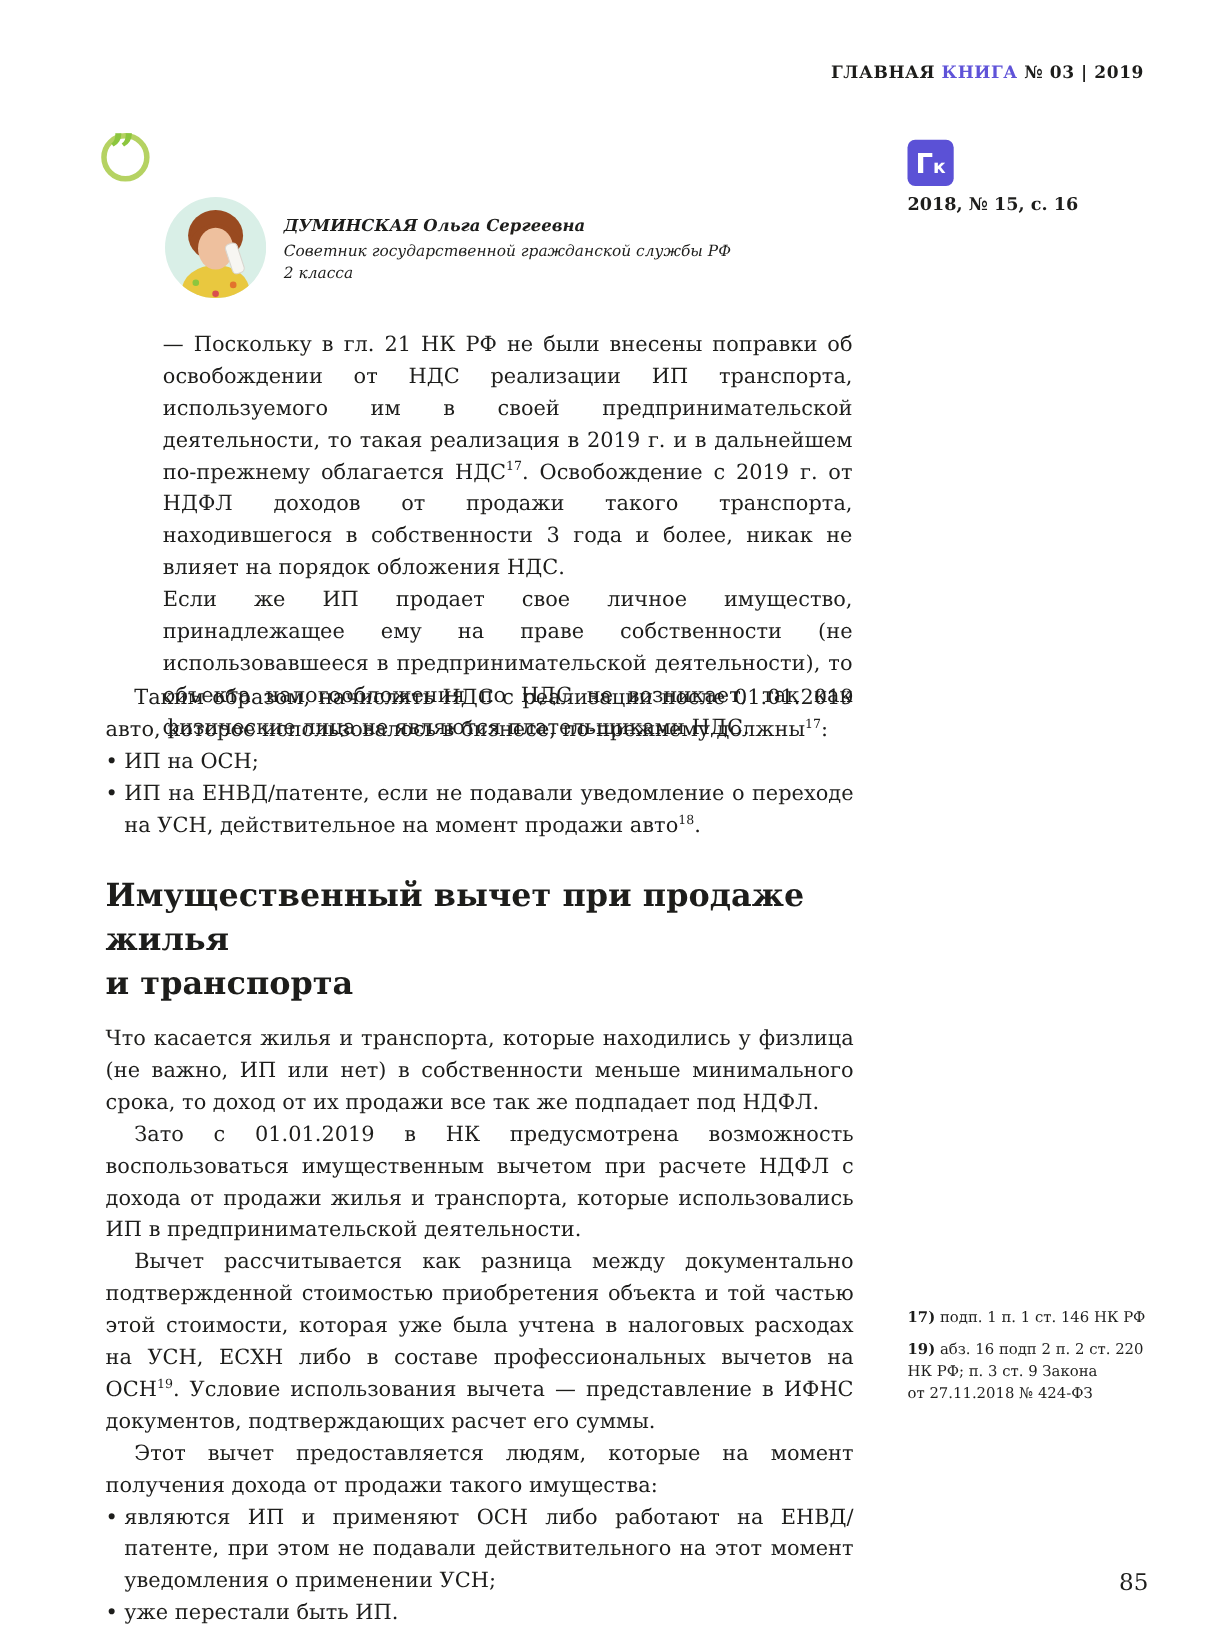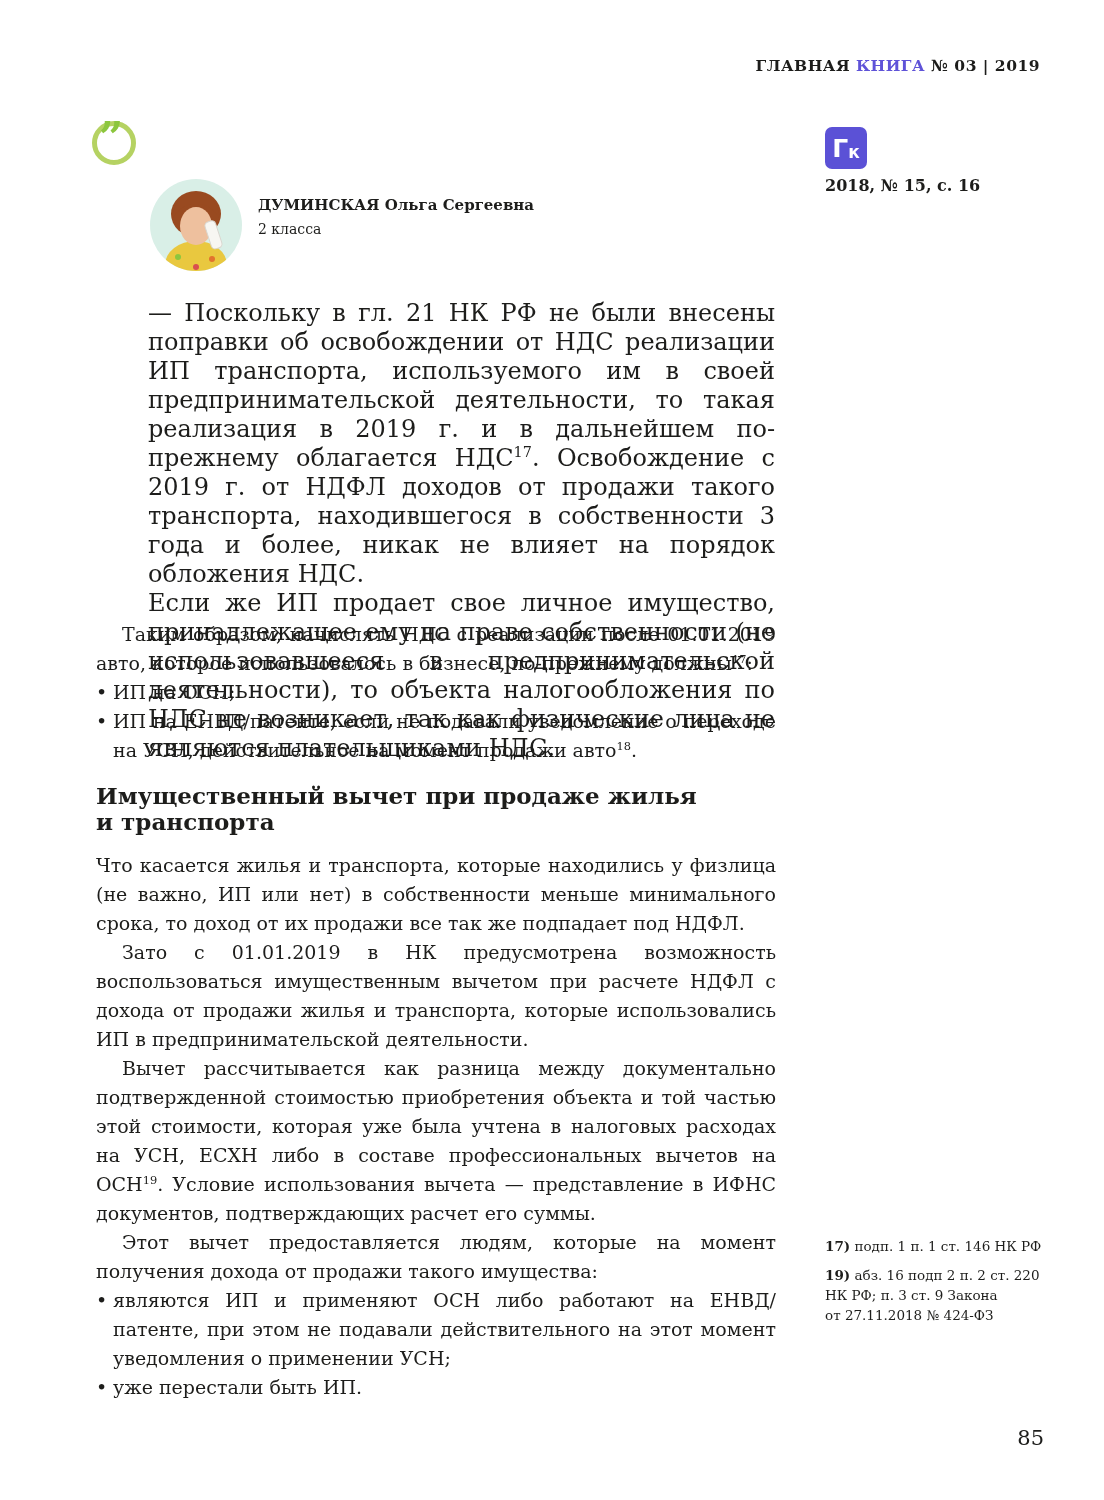--- a/index.html
+++ b/index.html
@@ -12,50 +12,50 @@
   .journal-header { position:absolute; top:56px; right:64px; font-size:15.5px; font-weight:bold; letter-spacing:0.5px; white-space:nowrap; }
   .journal-accent { color:#5f53d8; }
 
   
   .quote-badge { position:absolute; left:92px; top:121px; width:34px; height:34px; border:5px solid #b5d262; border-radius:50%; background:#fff; }
   .quote-badge .qmark { position:absolute; left:2px; top:-9px; font-size:42px; font-weight:bold; color:#8cc63e; font-family:"DejaVu Serif",serif; line-height:1; }
 
   .article-title { position:absolute; left:148px; top:127px; width:680px; font-size:21px; font-weight:bold; line-height:1.25; }
 
   
-  .author { position:absolute; left:150px; top:179px; width:560px; height:100px; }
+  .author { position:absolute; left:150px; top:179px; width:560px; height:100px;font-style:italic; }
   .avatar { position:absolute; left:0; top:0; width:92px; height:92px; }
   .author-meta { position:absolute; left:108px; top:17px; width:440px; }
   .author-name { font-size:15px; font-weight:bold; margin-bottom:5px; }
   .author-line { font-size:14px; line-height:20px; }
 
   
   .sidebar-top { position:absolute; left:825px; top:127px; width:232px; }
   .gk-logo { width:42px; height:42px; background:#5b51d6; border-radius:7px; color:#fff; display:flex; align-items:flex-end; justify-content:center; font-family:"DejaVu Sans","Liberation Sans",sans-serif; font-weight:bold; line-height:1; padding-bottom:8px; box-sizing:border-box; }
   .gk-logo .g { font-size:25px; }
   .gk-logo .k { font-size:17px; }
   .sidebar-note { margin-top:9px; font-size:15px; line-height:21.5px; white-space:pre-line; }
   .sidebar-ref { margin-top:7px; font-size:16px; font-weight:bold; }
 
   
-  .quote-block { position:absolute; left:148px; top:299px; width:627px; font-size:24px; line-height:29px; text-align:justify; }
+  .quote-block { position:absolute; left:148px; top:299px; width:627px; font-size:19px; line-height:29px; text-align:justify; }
   .quote-block .qp + .qp { margin-top:27px; }
 
   
   .main-col { position:absolute; left:96px; top:620px; width:680px; font-size:19px; line-height:29px; text-align:justify; }
   .indent { text-indent:26px; }
   .bullet-item { display:flex; }
   .bullet-glyph { width:17px; flex:none; }
   .bullet-text { flex:1; text-align:justify; }
-  .section-heading { margin-top:18px; margin-bottom:16px; font-size:23px; line-height:26px; font-weight:bold; text-align:left; white-space:pre-line; }
+  .section-heading { margin-top:29px; margin-bottom:16px; font-size:29px; line-height:40px; font-weight:bold; text-align:left; white-space:pre-line; }
 
   sup { font-size:0.6em; line-height:0; vertical-align:super; }
 
   
-  .footnotes { position:absolute; left:825px; top:1236px; width:238px; font-size:13.5px; line-height:20px; }
+  .footnotes { position:absolute; left:825px; top:1188px; width:238px; font-size:13.5px; line-height:20px; }
   .footnote { margin-bottom:9px; }
   .fn-num { font-weight:bold; }
   .fn-lines { white-space:pre-line; }
 
   .page-number { position:absolute; top:1426px; right:60px; font-size:21px; }
 </style>
 </head>
 <body>
 
 <div class="page">
@@ -88,20 +88,21 @@
         <ellipse cx="46" cy="35" rx="25" ry="23" fill="#994a20"></ellipse>
         <ellipse cx="46" cy="47" rx="16" ry="19" fill="#eec09e"></ellipse>
         <path d="M22,40 Q25,15 46,14 Q67,15 70,40 Q60,24 46,25 Q32,24 22,40 Z" fill="#994a20"></path>
         <g transform="rotate(-18 63 56)">
           <rect x="58" y="42" width="11" height="28" rx="4" fill="#f7f6f2" stroke="#d9d6cf" stroke-width="1"></rect>
         </g>
       </g>
     </svg>
     <div class="author-meta">
       <div class="author-name">ДУМИНСКАЯ Ольга Сергеевна</div>
+      <div class="author-line">Советник государственной гражданской службы РФ</div>
       <div class="author-line">2 класса</div>
     </div>
   </div>
 
   <div class="sidebar-top">
     <div class="gk-logo">
       <span class="g">Г</span>
         <span class="k">к</span>
     </div>
     <div class="sidebar-ref">2018, № 15, с. 16</div>

